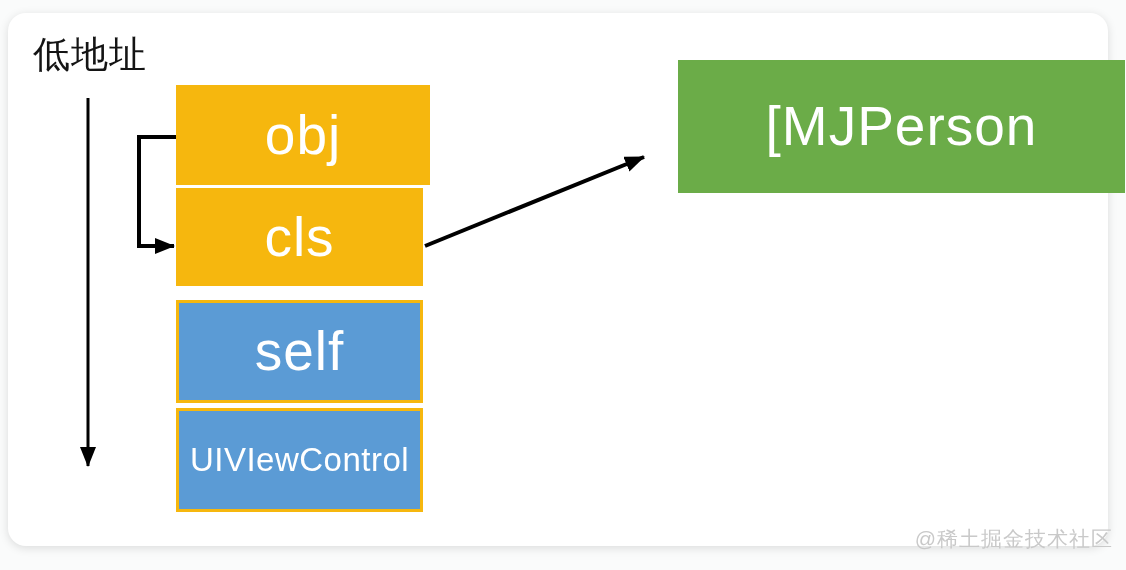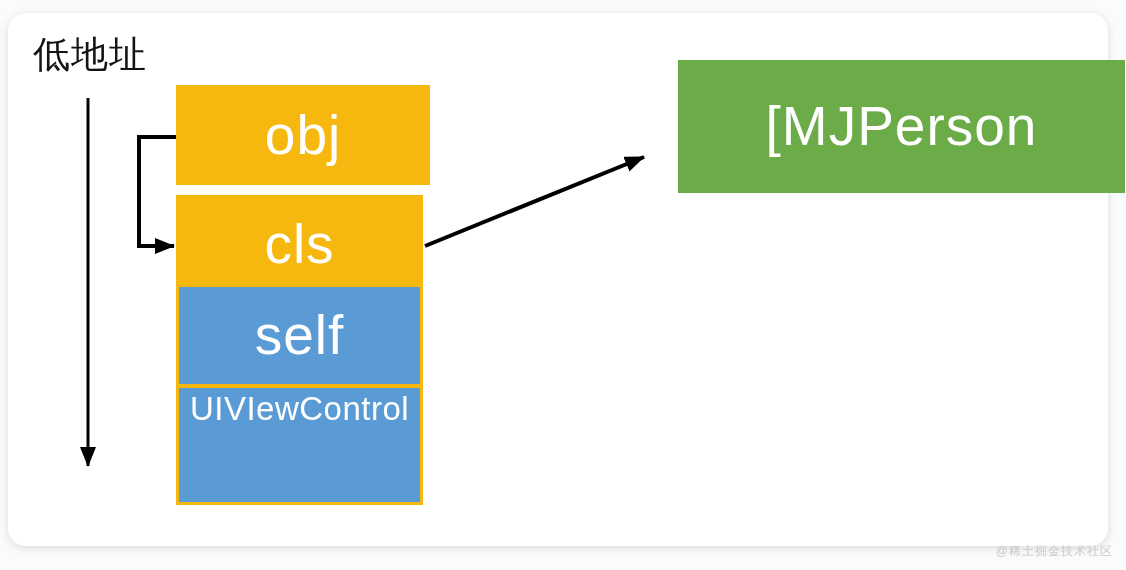--- a/index.html
+++ b/index.html
@@ -45,34 +45,34 @@
     color: #ffffff;
     text-align: center;
     box-sizing: border-box;
   }
   .box .big-label {
     font-size: 55px;
     letter-spacing: 1px;
     line-height: 1.0;
   }
   .box-obj { left: 176px; top: 85px;  width: 254px; height: 100px; }
-  .box-cls { left: 176px; top: 195px; width: 247px; height: 98px; }
-  .box-self { left: 176px; top: 284px; width: 247px; height: 103px; border-style: solid; border-width: 3px; }
-  .box-uivc { left: 176px; top: 385px; width: 247px; height: 120px; border-style: solid; border-width: 3px; justify-content: space-between; }
+  .box-cls { left: 176px; top: 188px; width: 247px; height: 98px; }
+  .box-self { left: 176px; top: 300px; width: 247px; height: 103px; border-style: solid; border-width: 3px; }
+  .box-uivc { left: 176px; top: 408px; width: 247px; height: 104px; border-style: solid; border-width: 3px; }
   .box-uivc .small-line {
     font-size: 33px;
     line-height: 1.3;
     letter-spacing: 0.5px;
   }
   .box-mjperson { left: 646px; top: 60px; width: 447px; height: 133px; margin-left: 32px; }
   .box-mjperson .big-label { line-height: 1.32; }
   .watermark {
     position: absolute;
-    right: 13px; bottom: 10px;
-    font-size: 12px;
+    right: 13px; bottom: 17px;
+    font-size: 21px;
     letter-spacing: 1px;
     white-space: nowrap;
   }
 </style>
 </head>
 <body>
 
 <div class="stage">
 
   <div class="card"></div>

